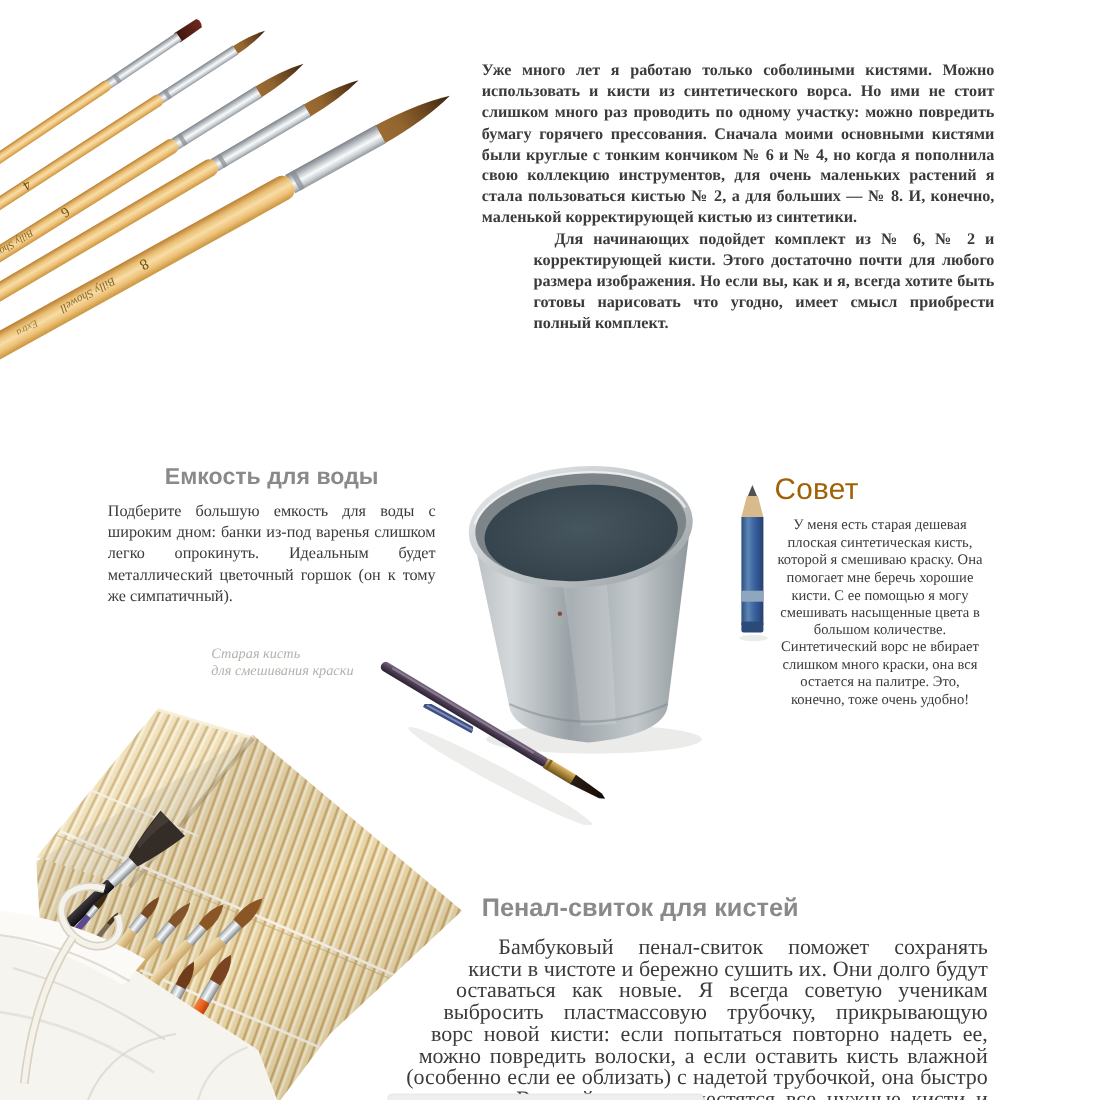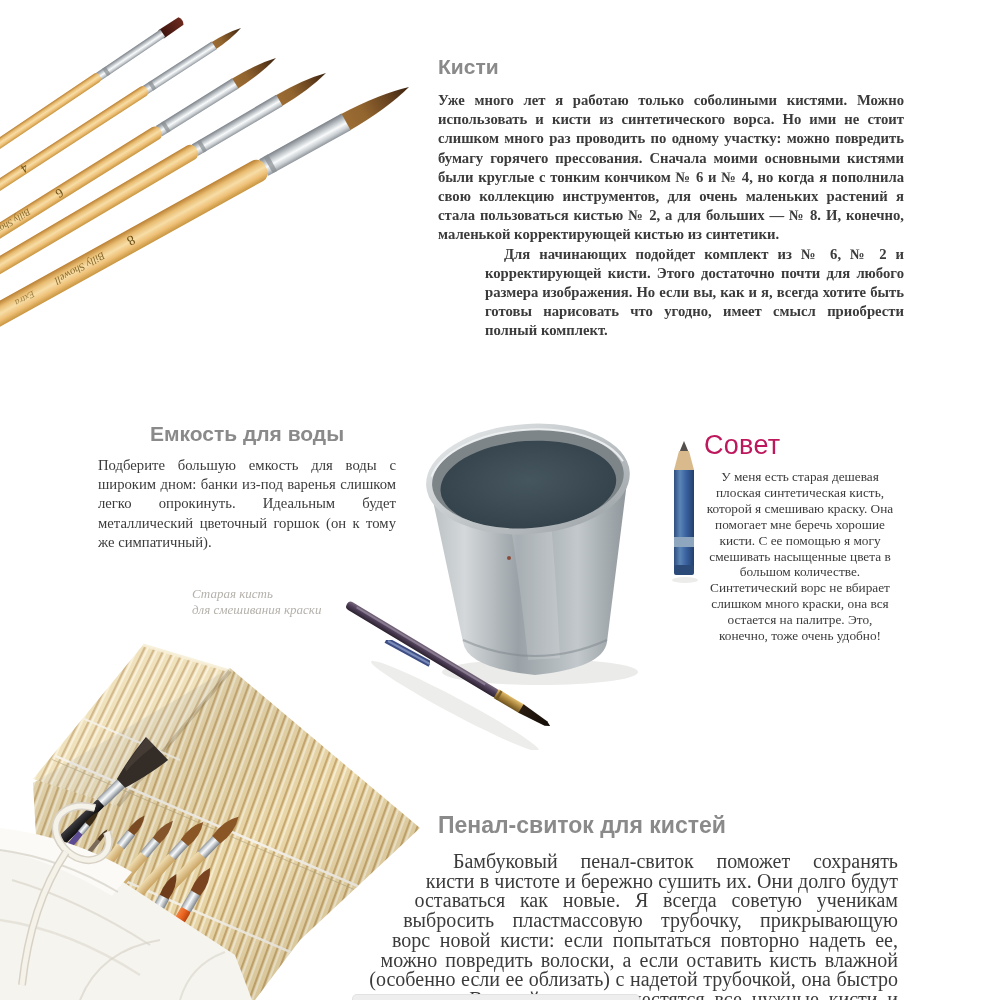--- a/index.html
+++ b/index.html
@@ -13,21 +13,21 @@
   .sec-kisti h2{font-size:21px;margin-bottom:12px;}
   .sec-kisti p{font-size:14.7px;line-height:19.2px;text-align:justify;font-weight:bold;}
   .indent{text-indent:19px;margin-left:47px;}
   .sec-emkost{left:98px;top:422px;width:298px;}
   .sec-emkost h2{font-size:21px;margin-bottom:10px;text-align:center;}
   .sec-emkost p{font-size:14.7px;line-height:19.2px;text-align:justify;}
   .caption{position:absolute;left:192px;top:586px;width:170px;
            font-family:Liberation Serif, serif;font-style:italic;
            font-size:13px;line-height:16px;color:#b5b1ab;}
   .sec-sovet{left:704px;top:430px;width:192px;}
-  .sec-sovet h2{font-size:27px;font-weight:400;color:#be185d;margin-bottom:8px;letter-spacing:.3px;}
+  .sec-sovet h2{font-size:27px;font-weight:400;color:#a16207;margin-bottom:8px;letter-spacing:.3px;}
   .sec-sovet p{font-size:13.3px;line-height:15.9px;text-align:center;}
   .penal-head{position:absolute;left:438px;top:812px;font-size:23px;}
   .sec-penal{left:352px;top:852px;width:546px;}
   .sec-penal p{font-size:20px;line-height:19.7px;text-align:justify;text-indent:16px;}
   .wrap-shim{float:left;width:85px;height:138px;
              shape-outside:polygon(0 0, 85px 0, 6px 138px, 0 138px);}
   .bottom-bar{position:absolute;left:352px;top:994px;width:286px;height:6px;
               background:#eeeeee;border:1px solid #e2e2e2;border-bottom:none;
               border-radius:5px 5px 0 0;}
   svg text{font-family:"Liberation Serif", serif;}
@@ -300,21 +300,20 @@
 
     <g>
       <path d="M95,808 C60,798 42,828 68,852 C90,870 116,856 107,832" fill="none" stroke="#d8d2c6" stroke-width="8"></path>
       <path d="M95,808 C60,798 42,828 68,852 C90,870 116,856 107,832" fill="none" stroke="#f5f2ea" stroke-width="5"></path>
       <path d="M66,852 C42,888 28,930 22,985" fill="none" stroke="#d8d2c6" stroke-width="8"></path>
       <path d="M66,852 C42,888 28,930 22,985" fill="none" stroke="#f5f2ea" stroke-width="5"></path>
     </g>
   </svg>
 
   <div class="sec sec-kisti">
-    <h2>Кисти</h2>
     <p>Уже много лет я работаю только соболиными кистями. Можно использовать и кисти из синтетического ворса. Но ими не стоит слишком много раз проводить по одному участку: можно повредить бумагу горячего прессования. Сначала моими основными кистями были круглые с тонким кончиком № 6 и № 4, но когда я пополнила свою коллекцию инструментов, для очень маленьких растений я стала пользоваться кистью № 2, а для больших — № 8. И, конечно, маленькой корректирующей кистью из синтетики.</p>
     <p class="indent">Для начинающих подойдет комплект из № 6, № 2 и корректирующей кисти. Этого достаточно почти для любого размера изображения. Но если вы, как и я, всегда хотите быть готовы нарисовать что угодно, имеет смысл приобрести полный комплект.</p>
   </div>
 
   <div class="sec sec-emkost">
     <h2>Емкость для воды</h2>
     <p>Подберите большую емкость для воды с широким дном: банки из-под варенья слишком легко опрокинуть. Идеальным будет металлический цветочный горшок (он к тому же симпатичный).</p>
   </div>
 
   <div class="caption">

